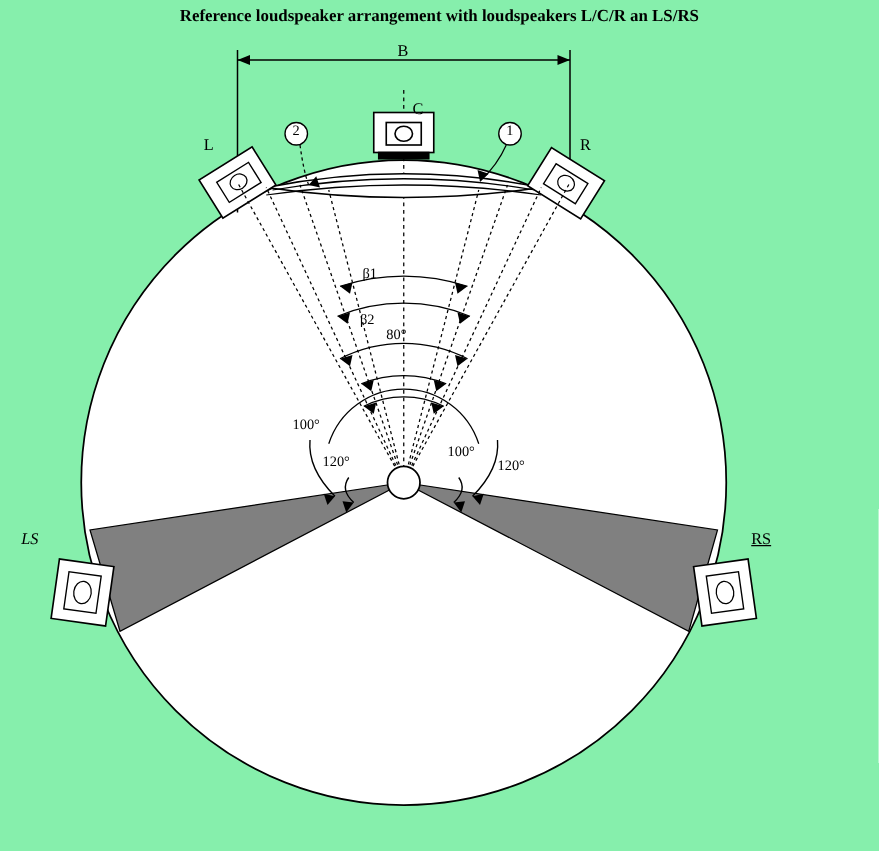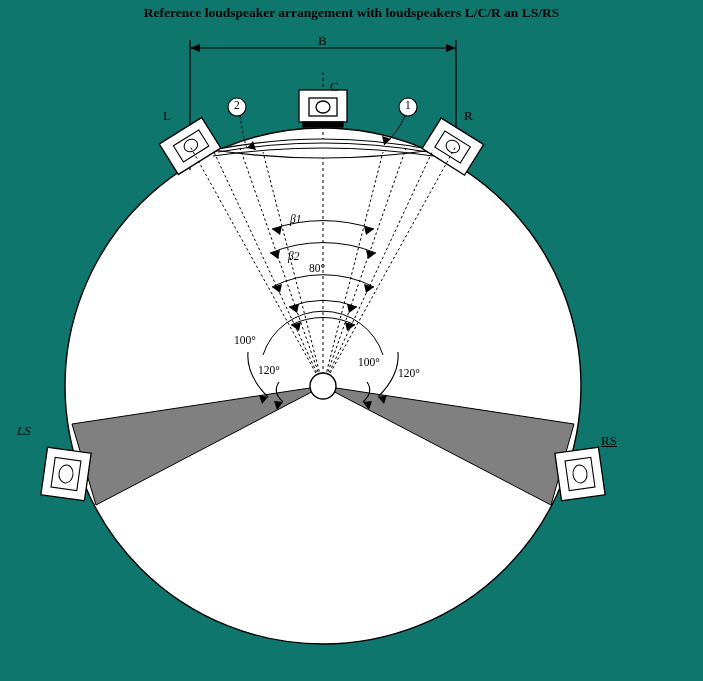--- a/index.html
+++ b/index.html
@@ -7,21 +7,21 @@
     padding: 0;
     background: #ffffff;
   }
   body {
     font-family: "Liberation Serif", serif;
   }
   #page {
     position: relative;
     width: 703px;
     height: 681px;
-    background: #0f766e;
+    background: #86efac;
     overflow: hidden;
   }
   #title {
     position: absolute;
     left: 0;
     top: 5px;
     width: 703px;
     text-align: center;
     font-size: 13.5px;
     font-weight: bold;
@@ -39,21 +39,20 @@
     position: absolute;
     font-family: "Liberation Serif", serif;
     font-size: 13px;
     color: #000000;
     white-space: nowrap;
   }
   .lbl-small {
     font-size: 11.5px;
   }
   .lbl-italic {
-    font-style: italic;
   }
 </style>
 </head>
 <body>
 
 <div id="page">
 
   <div id="title">Reference loudspeaker arrangement with loudspeakers L/C/R an LS/RS</div>
 
   <svg id="diagram" viewBox="0 0 703 681">
@@ -166,21 +165,21 @@
     </g>
 
     <circle cx="323" cy="386" r="13" fill="#ffffff" stroke="#000000" stroke-width="1.4"></circle>
   </svg>
 
   <div class="lbl" style="left:318px; top:33px; font-weight:normal;">B</div>
   <div class="lbl" style="left:330px; top:79px;">C</div>
   <div class="lbl" style="left:163px; top:108px;">L</div>
   <div class="lbl" style="left:464px; top:108px;">R</div>
   <div class="lbl" style="left:17px; top:423px;font-style:italic;">LS</div>
-  <div class="lbl" style="left:601px; top:433px;text-decoration:underline;">RS</div>
+  <div class="lbl" style="left:601px; top:423px;text-decoration:underline;">RS</div>
 
   <div class="lbl lbl-small" style="left:234px; top:99px;">2</div>
   <div class="lbl lbl-small" style="left:405px; top:99px;">1</div>
 
   <div class="lbl lbl-small lbl-italic" style="left:290px; top:213px;">β1</div>
   <div class="lbl lbl-small lbl-italic" style="left:288px; top:250px;">β2</div>
   <div class="lbl lbl-small" style="left:309px; top:262px;">80°</div>
 
   <div class="lbl lbl-small" style="left:234px; top:334px;">100°</div>
   <div class="lbl lbl-small" style="left:258px; top:364px;">120°</div>

